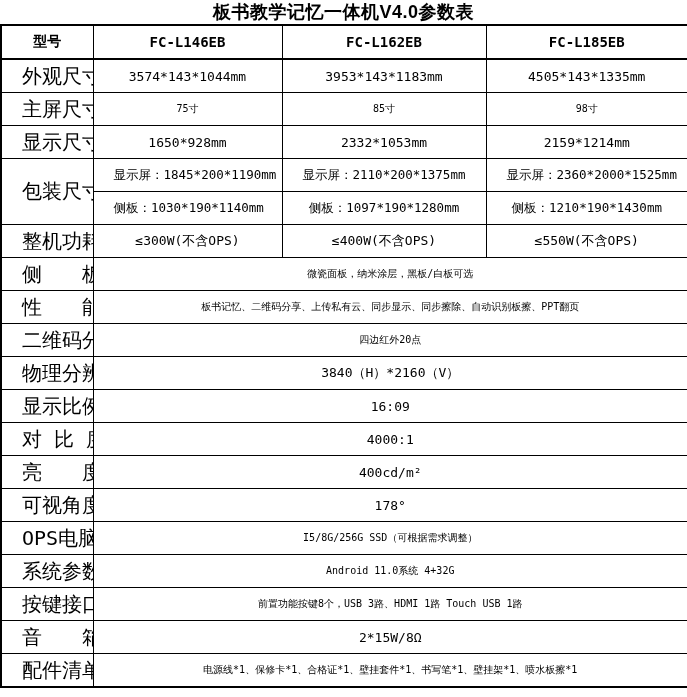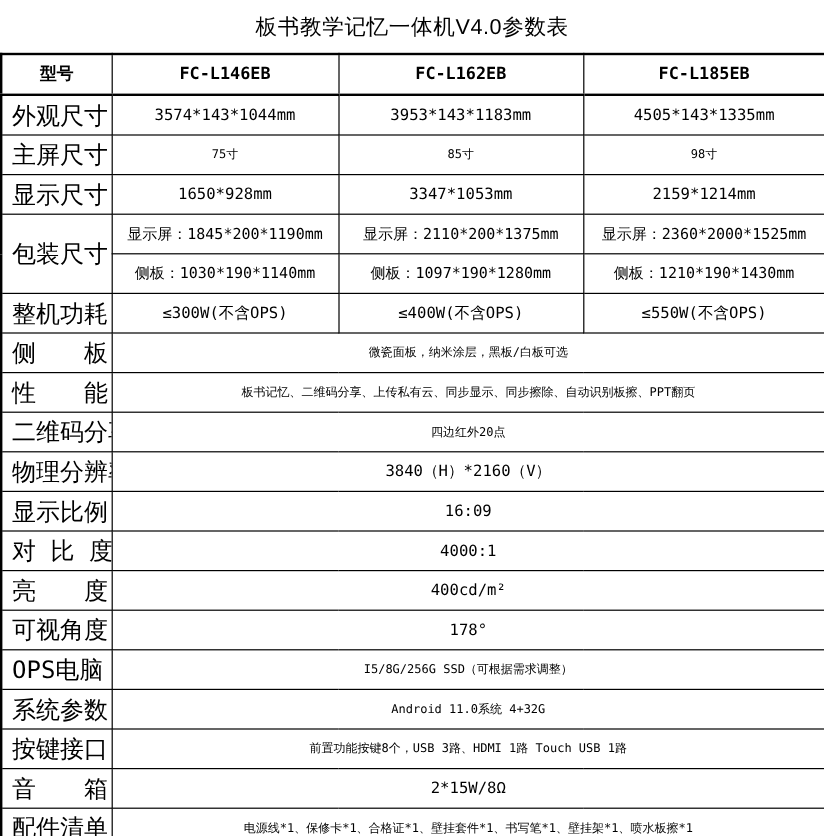--- a/index.html
+++ b/index.html
@@ -8,46 +8,46 @@
     background: #ffffff;
     color: #000000;
   }
   .sheet {
     width: 687px;
     height: 697px;
     background: #ffffff;
     overflow: hidden;
   }
   .title {
-    height: 44px;
+    height: 24px;
     display: flex;
     align-items: center;
     justify-content: center;
     font-family: "Liberation Sans", "DejaVu Sans", sans-serif;
-    font-weight: normal;
+    font-weight: bold;
     font-size: 18px;
     letter-spacing: 0.5px;
   }
   table.spec {
     width: 687px;
     border-collapse: collapse;
     table-layout: fixed;
     border: 2px solid #000;
     font-family: "DejaVu Sans Mono", "Liberation Mono", monospace;
   }
   col.c0 { width: 92px; }
   col.c1 { width: 189px; }
   col.c2 { width: 204px; }
   col.c3 { width: 202px; }
   td {
     border: 1px solid #000;
     height: 32px;
     text-align: center;
     vertical-align: middle;
-    padding: 0 8px;
+    padding: 0 20px;
     font-size: 13px;
     white-space: nowrap;
     overflow: hidden;
   }
   tr.hdr td {
     font-weight: bold;
     font-size: 14px;
     border-bottom-width: 2px;
   }
   td.label {
@@ -94,21 +94,21 @@
       <tr>
         <td class="label">主屏尺寸</td>
         <td class="cjk">75寸</td>
         <td class="cjk">85寸</td>
         <td class="cjk">98寸</td>
       </tr>
 
       <tr>
         <td class="label">显示尺寸</td>
         <td>1650*928mm</td>
-        <td>3347*1053mm</td>
+        <td>2332*1053mm</td>
         <td>2159*1214mm</td>
       </tr>
 
       <tr>
         <td class="label" rowspan="2">包装尺寸</td>
         <td class="small">显示屏：1845*200*1190mm</td>
         <td class="small">显示屏：2110*200*1375mm</td>
         <td class="small">显示屏：2360*2000*1525mm</td>
       </tr>
       <tr>

